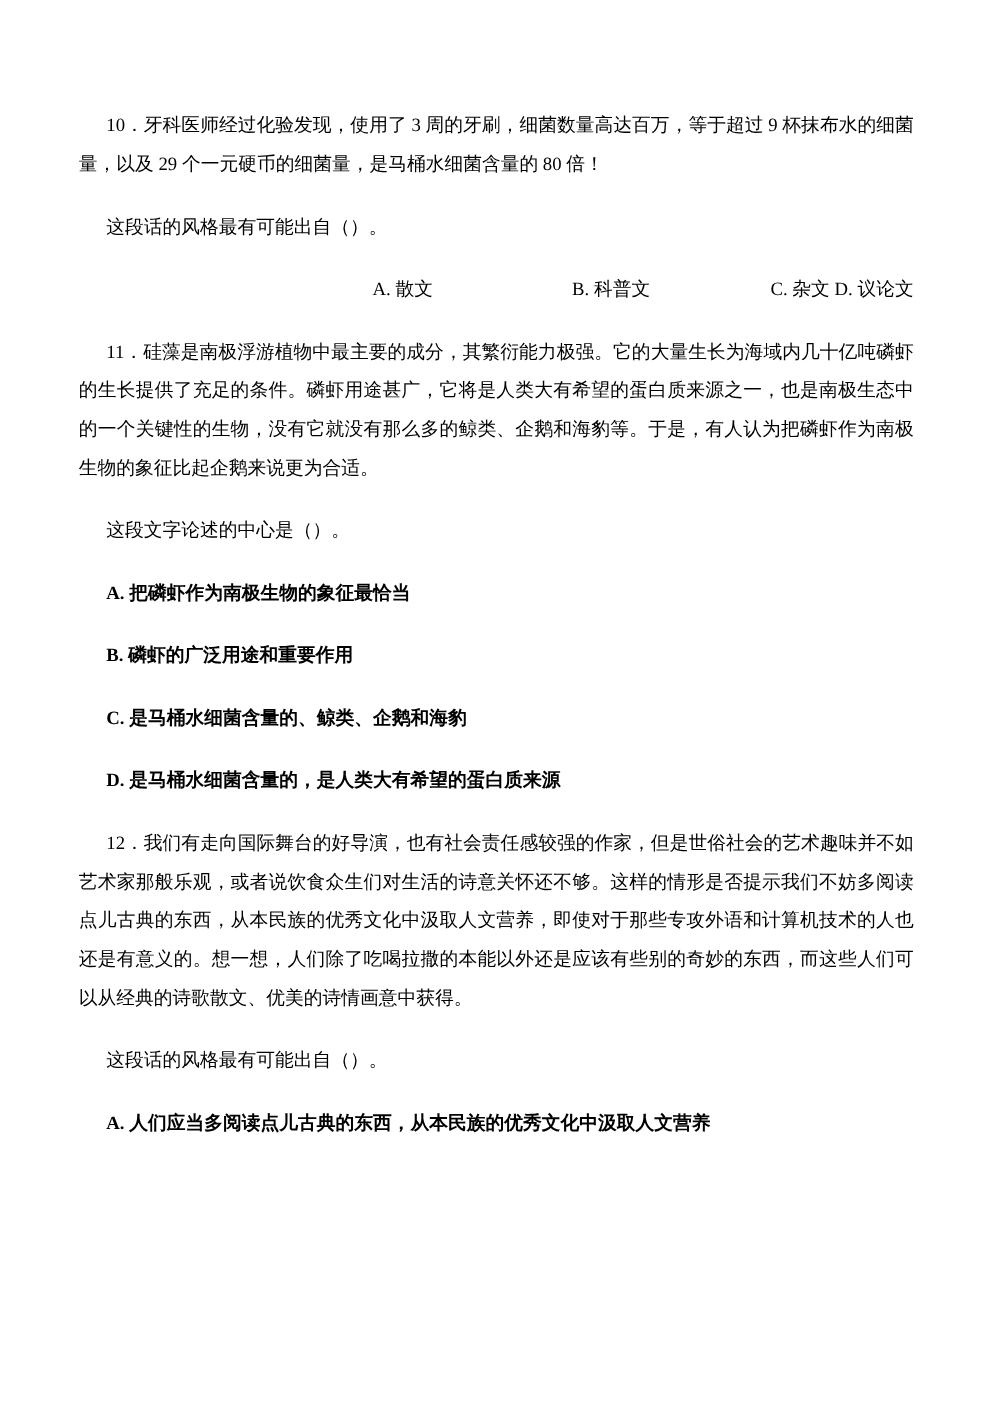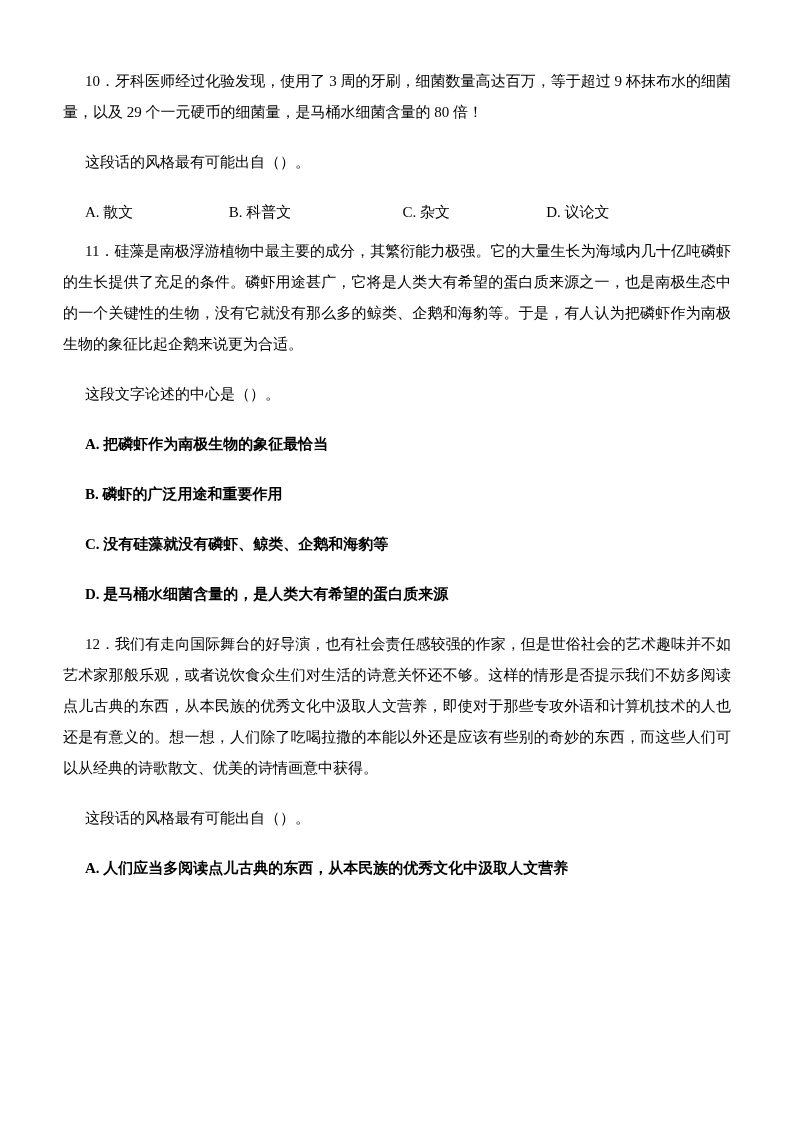--- a/index.html
+++ b/index.html
@@ -6,37 +6,38 @@
   html, body {
     background: #ffffff;
     font-family: "Liberation Serif", "DejaVu Serif", serif;
     color: #000000;
   }
   .page {
     width: 794px;
     min-height: 1123px;
     margin: 0 auto;
     background: #ffffff;
-    padding: 66px 63px 60px 63px;
+    padding: 86px 63px 60px 63px;
   }
   .para {
     font-size: 15px;
     line-height: 31px;
     text-align: justify;
     margin-bottom: 19px;
     word-break: break-all;
   }
   .indent { text-indent: 22px; }
   .bold { font-weight: bold; }
   .options-row {
     font-size: 15px;
     line-height: 31px;
     padding-left: 22px;
-    margin-bottom: 8px;
+    margin-bottom: 19px;
     white-space: nowrap;
+    text-align: right;
   }
   .options-row .opt { display: inline-block; }
   .options-row .opt-0 { width: 140px; }
   .options-row .opt-1 { width: 170px; }
   .options-row .opt-2 { width: 140px; }
   .option-line {
     font-size: 15px;
     line-height: 31px;
     padding-left: 22px;
     margin-bottom: 19px;
@@ -60,21 +61,21 @@
   </div>
 
 
 
   <p class="para indent">11．硅藻是南极浮游植物中最主要的成分，其繁衍能力极强。它的大量生长为海域内几十亿吨磷虾的生长提供了充足的条件。磷虾用途甚广，它将是人类大有希望的蛋白质来源之一，也是南极生态中的一个关键性的生物，没有它就没有那么多的鲸类、企鹅和海豹等。于是，有人认为把磷虾作为南极生物的象征比起企鹅来说更为合适。</p>
 
   <p class="para indent">这段文字论述的中心是（）。</p>
 
   <p class="option-line">A. 把磷虾作为南极生物的象征最恰当</p>
   <p class="option-line">B. 磷虾的广泛用途和重要作用</p>
-  <p class="option-line">C. 没有硅藻就没有磷虾、鲸类、企鹅和海豹等</p>
+  <p class="option-line">C. 是马桶水细菌含量的、鲸类、企鹅和海豹</p>
   <p class="option-line">D. 是马桶水细菌含量的，是人类大有希望的蛋白质来源</p>
 
   <p class="para indent">12．我们有走向国际舞台的好导演，也有社会责任感较强的作家，但是世俗社会的艺术趣味并不如艺术家那般乐观，或者说饮食众生们对生活的诗意关怀还不够。这样的情形是否提示我们不妨多阅读点儿古典的东西，从本民族的优秀文化中汲取人文营养，即使对于那些专攻外语和计算机技术的人也还是有意义的。想一想，人们除了吃喝拉撒的本能以外还是应该有些别的奇妙的东西，而这些人们可以从经典的诗歌散文、优美的诗情画意中获得。</p>
 
   <p class="para indent">这段话的风格最有可能出自（）。</p>
 
   <p class="option-line">A. 人们应当多阅读点儿古典的东西，从本民族的优秀文化中汲取人文营养</p>
 
 </div>
 

